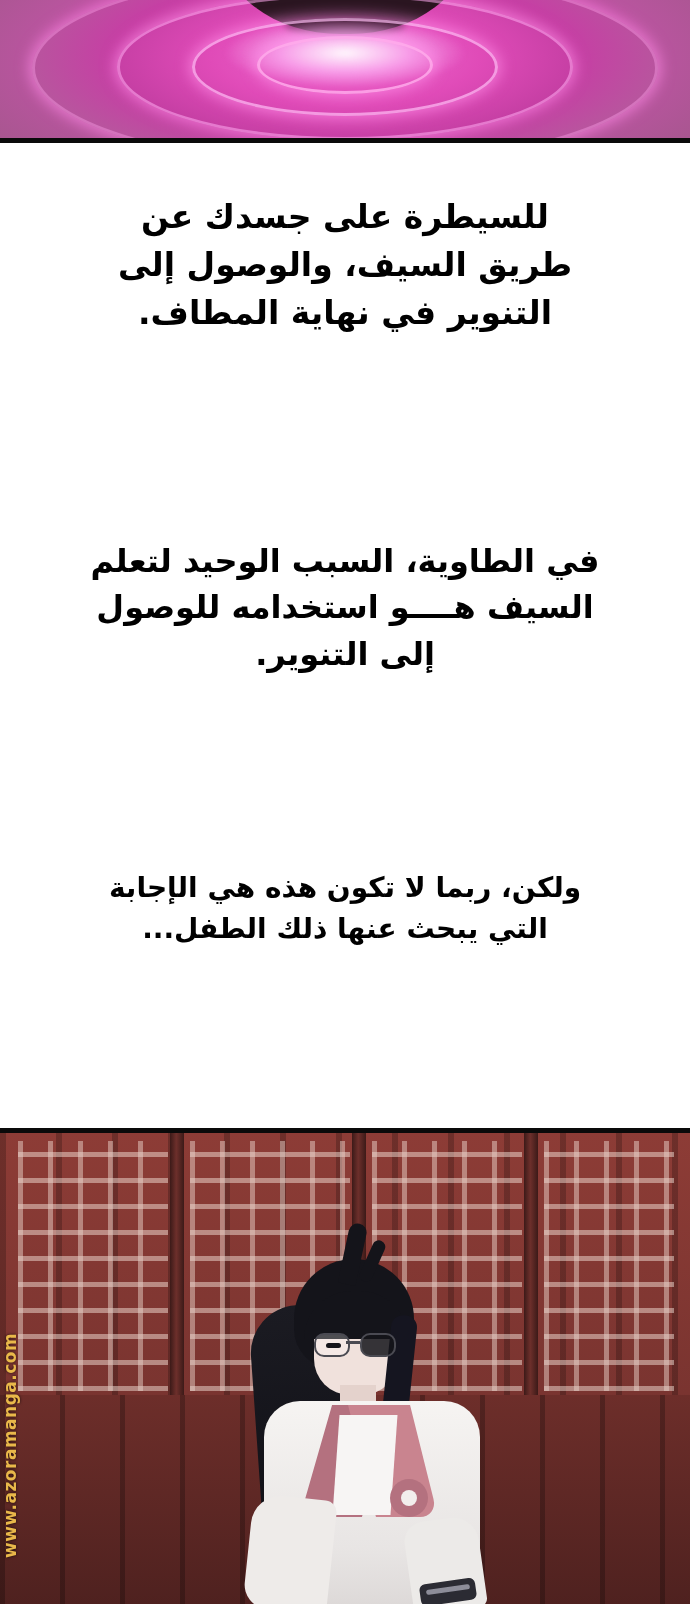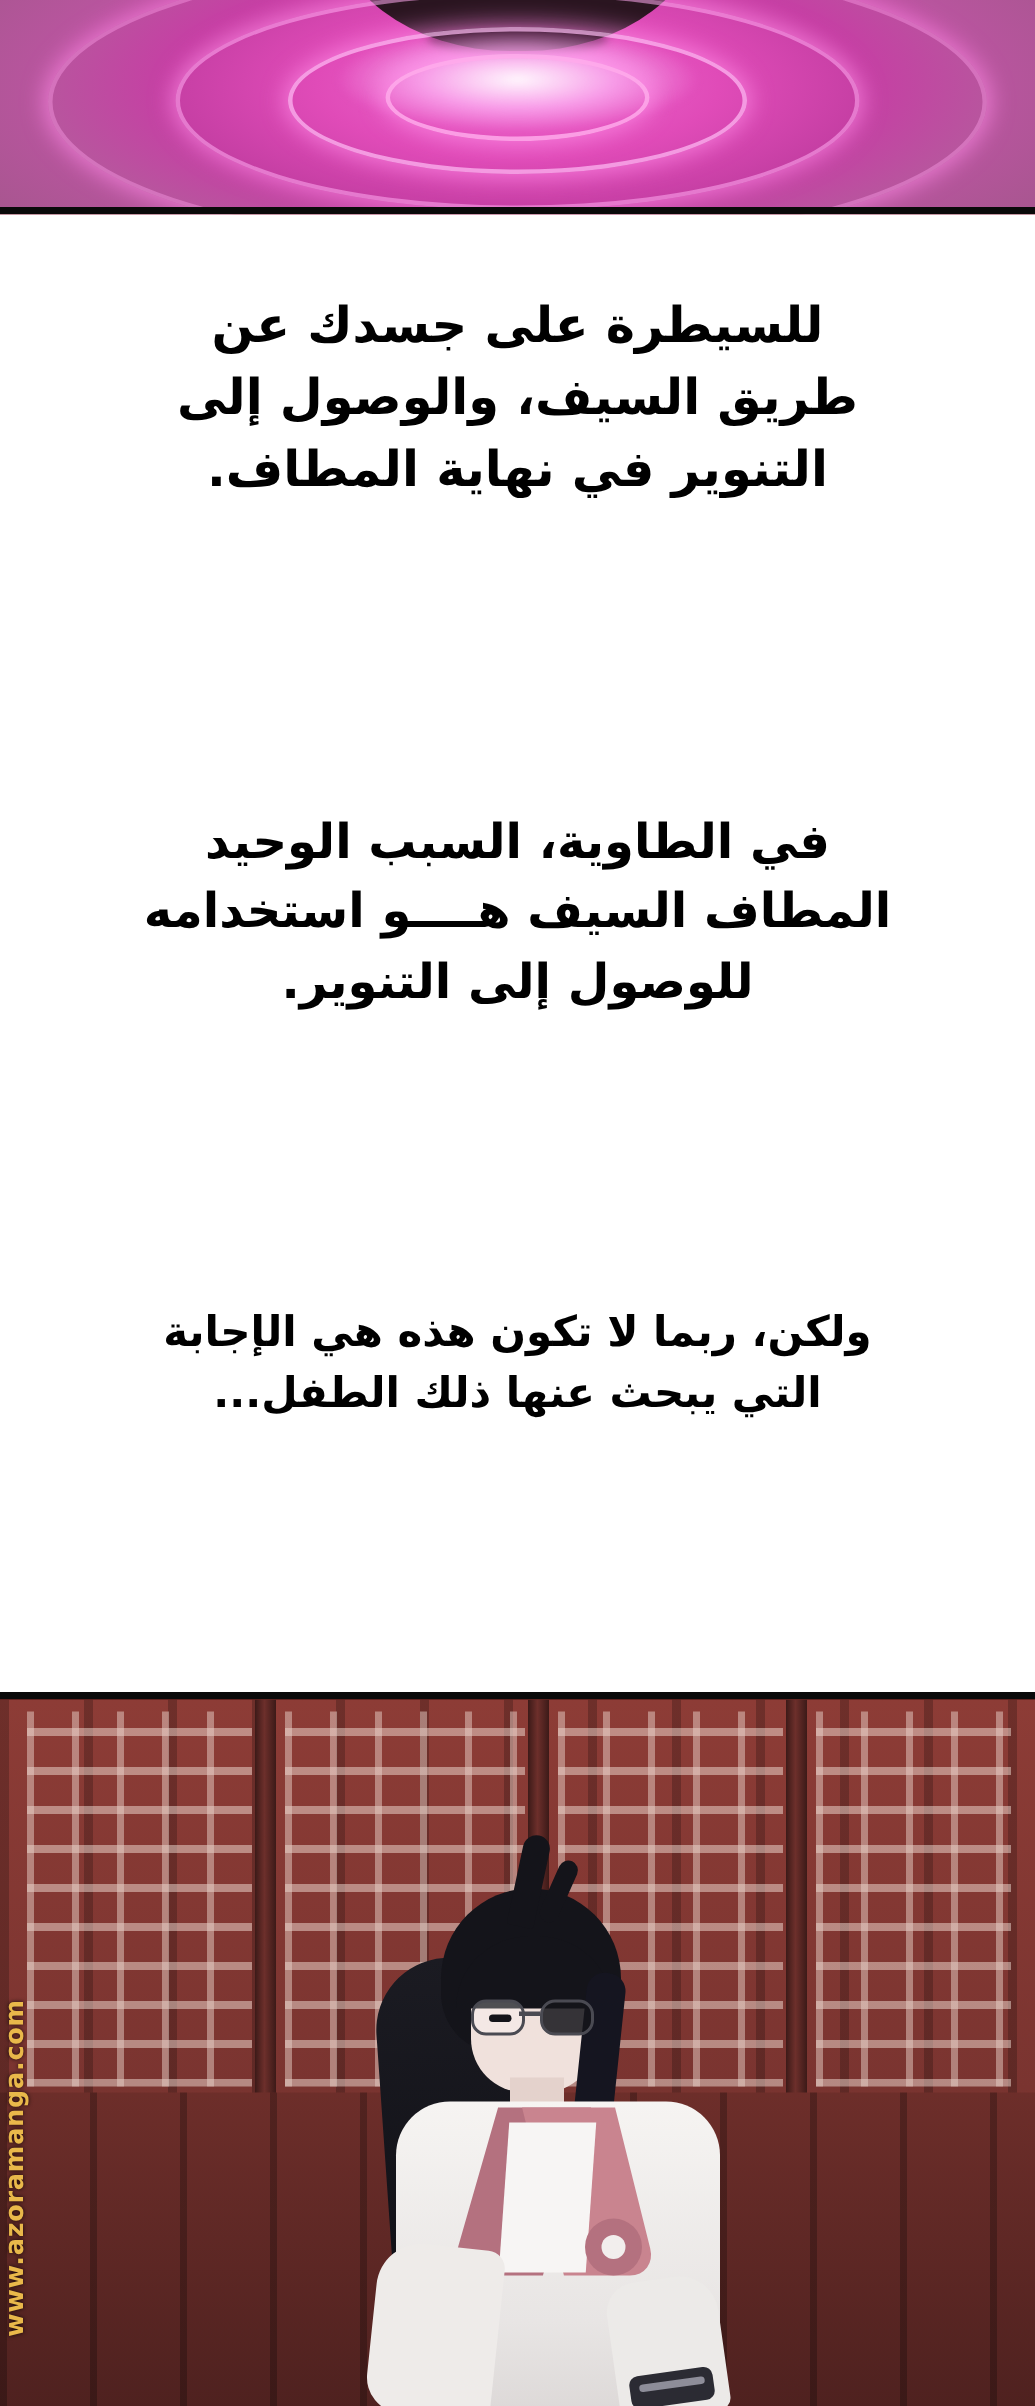--- a/index.html
+++ b/index.html
@@ -8,21 +8,21 @@
     background: #ffffff;
   }
   body {
     font-family: "DejaVu Sans", sans-serif;
   }
   .page {
     position: relative;
     width: 690px;
     height: 1604px;
     overflow: hidden;
-    background: #b91c1c;
+    background: #1d4ed8;
   }
 
   
   .panel-top {
     position: absolute;
     left: 0;
     top: 0;
     width: 690px;
     height: 143px;
     overflow: hidden;
@@ -354,21 +354,21 @@
     <div class="glow-core"></div>
     <div class="ripple r1"></div>
     <div class="ripple r2"></div>
     <div class="ripple r3"></div>
     <div class="ripple r4"></div>
     <div class="panel-top-edge"></div>
   </div>
 
   <div class="gutter">
     <div class="speech-block speech-1">للسيطرة على جسدك عن طريق السيف، والوصول إلى التنوير في نهاية المطاف.</div>
-    <div class="speech-block speech-2">في الطاوية، السبب الوحيد المطاف السيف هــــو استخدامه للوصول إلى التنوير.</div>
+    <div class="speech-block speech-2">في الطاوية، السبب الوحيد لتعلم السيف هــــو استخدامه للوصول إلى التنوير.</div>
     <div class="speech-block speech-3">ولكن، ربما لا تكون هذه هي الإجابة التي يبحث عنها ذلك الطفل...</div>
   </div>
 
   <div class="panel-bottom">
     <div class="wall"></div>
     <div class="lattice lattice-a"></div>
     <div class="lattice lattice-b"></div>
     <div class="lattice lattice-c"></div>
     <div class="lattice lattice-d"></div>
     <div class="door-frame df1"></div>

